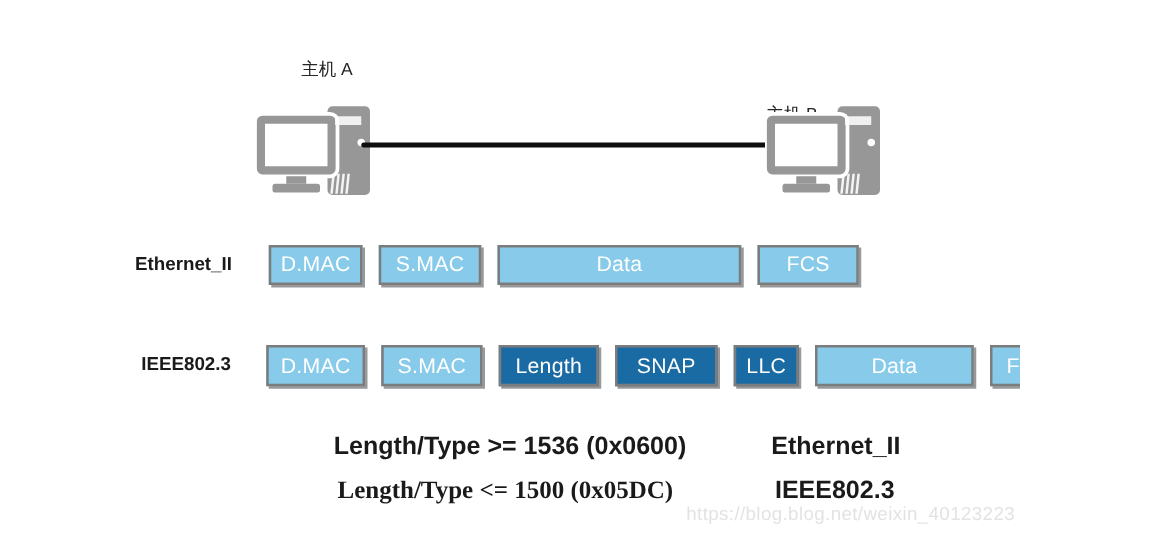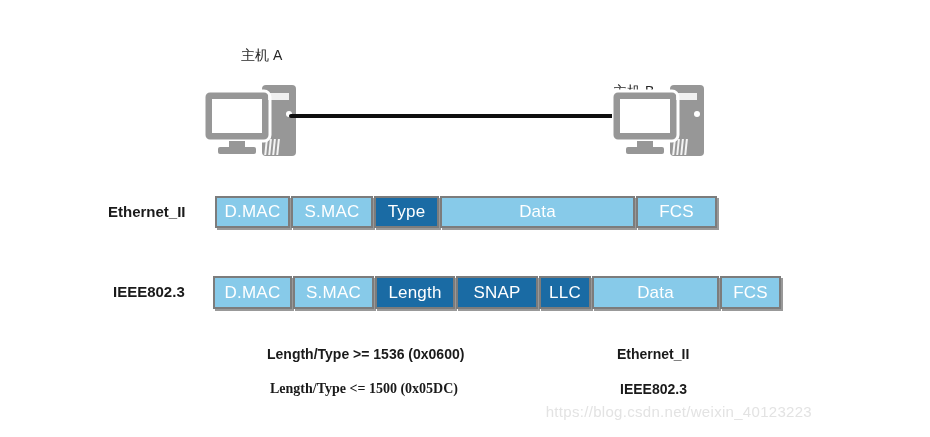--- a/index.html
+++ b/index.html
@@ -16,34 +16,34 @@
   .host-label.b { left:613px;margin-top:36px; }
   .host-icon { position:absolute; top:81px; width:96px; height:80px; }
   .host-icon.a { left:204px; }
   .host-icon.b { left:612px; }
   .cable { position:absolute; left:289px; top:114px; width:329px; height:4px; background:#0e0e0e; border-radius:2px; }
 
   .frame-label { position:absolute; font-size:15px; font-weight:bold; color:var(--text-dark); white-space:nowrap; }
   .frame-label.f0 { left:108px; top:203px; }
   .frame-label.f1 { left:113px; top:283px; }
 
-  .cells { position:absolute; display:flex; gap:1px; }
+  .cells { position:absolute; display:flex; gap:13px; }
   .cells.f0 { left:215px; top:196px; height:32px; }
   .cells.f1 { left:213px; top:276px; height:33px; }
   .cell {
     box-sizing:border-box; height:100%; flex:0 0 auto;
     display:flex; align-items:center; justify-content:center;
     border:2px solid var(--border-gray);
     box-shadow:2px 2px 0 rgba(70,70,70,.55);
     color:#ffffff; font-size:17px; letter-spacing:.2px;
   }
   .cell.light { background:var(--light-blue); }
   .cell.dark  { background:var(--dark-blue); }
 
-  .note { position:absolute; font-size:14px; font-weight:bold; color:var(--text-dark); white-space:nowrap; }
+  .note { position:absolute; font-size:20px; font-weight:bold; color:var(--text-dark); white-space:nowrap; }
   .note.r0 { left:267px; top:346px; }
   .note.s0 { left:617px; top:346px; }
   .note.r1 { left:270px; top:381px;font-family:Liberation Serif, serif; }
   .note.s1 { left:620px; top:381px; }
 
   .watermark { position:absolute; right:4px; top:403px; font-size:15px; color:#e3e3e3; letter-spacing:.3px; }
 </style>
 </head>
 <body>
 
@@ -91,36 +91,35 @@
         <rect x="76" y="58" width="2" height="16"></rect>
         <rect x="80" y="58" width="2" height="16"></rect>
       </g>
     </svg>
   </div>
 
   <div class="frame-label f0">Ethernet_II</div>
   <div class="cells f0">
       <div class="cell light" style="width: 75px;">D.MAC</div>
       <div class="cell light" style="width: 82px;">S.MAC</div>
-      <div class="cell dark" style="width: 65px;">Type</div>
       <div class="cell light" style="width: 195px;">Data</div>
       <div class="cell light" style="width: 81px;">FCS</div>
     </div>
 
   <div class="frame-label f1">IEEE802.3</div>
   <div class="cells f1">
       <div class="cell light" style="width: 79px;">D.MAC</div>
       <div class="cell light" style="width: 81px;">S.MAC</div>
       <div class="cell dark" style="width: 80px;">Length</div>
       <div class="cell dark" style="width: 82px;">SNAP</div>
       <div class="cell dark" style="width: 52px;">LLC</div>
       <div class="cell light" style="width: 127px;">Data</div>
       <div class="cell light" style="width: 61px;">FCS</div>
     </div>
 
   <div class="note r0">Length/Type &gt;= 1536 (0x0600)</div>
   <div class="note s0">Ethernet_II</div>
   <div class="note r1">Length/Type &lt;= 1500 (0x05DC)</div>
   <div class="note s1">IEEE802.3</div>
 
-  <div class="watermark">https://blog.csdn.net/weixin_40123223</div>
+  <div class="watermark">https://blog.blog.net/weixin_40123223</div>
 
 </div>
 
 </body></html>

